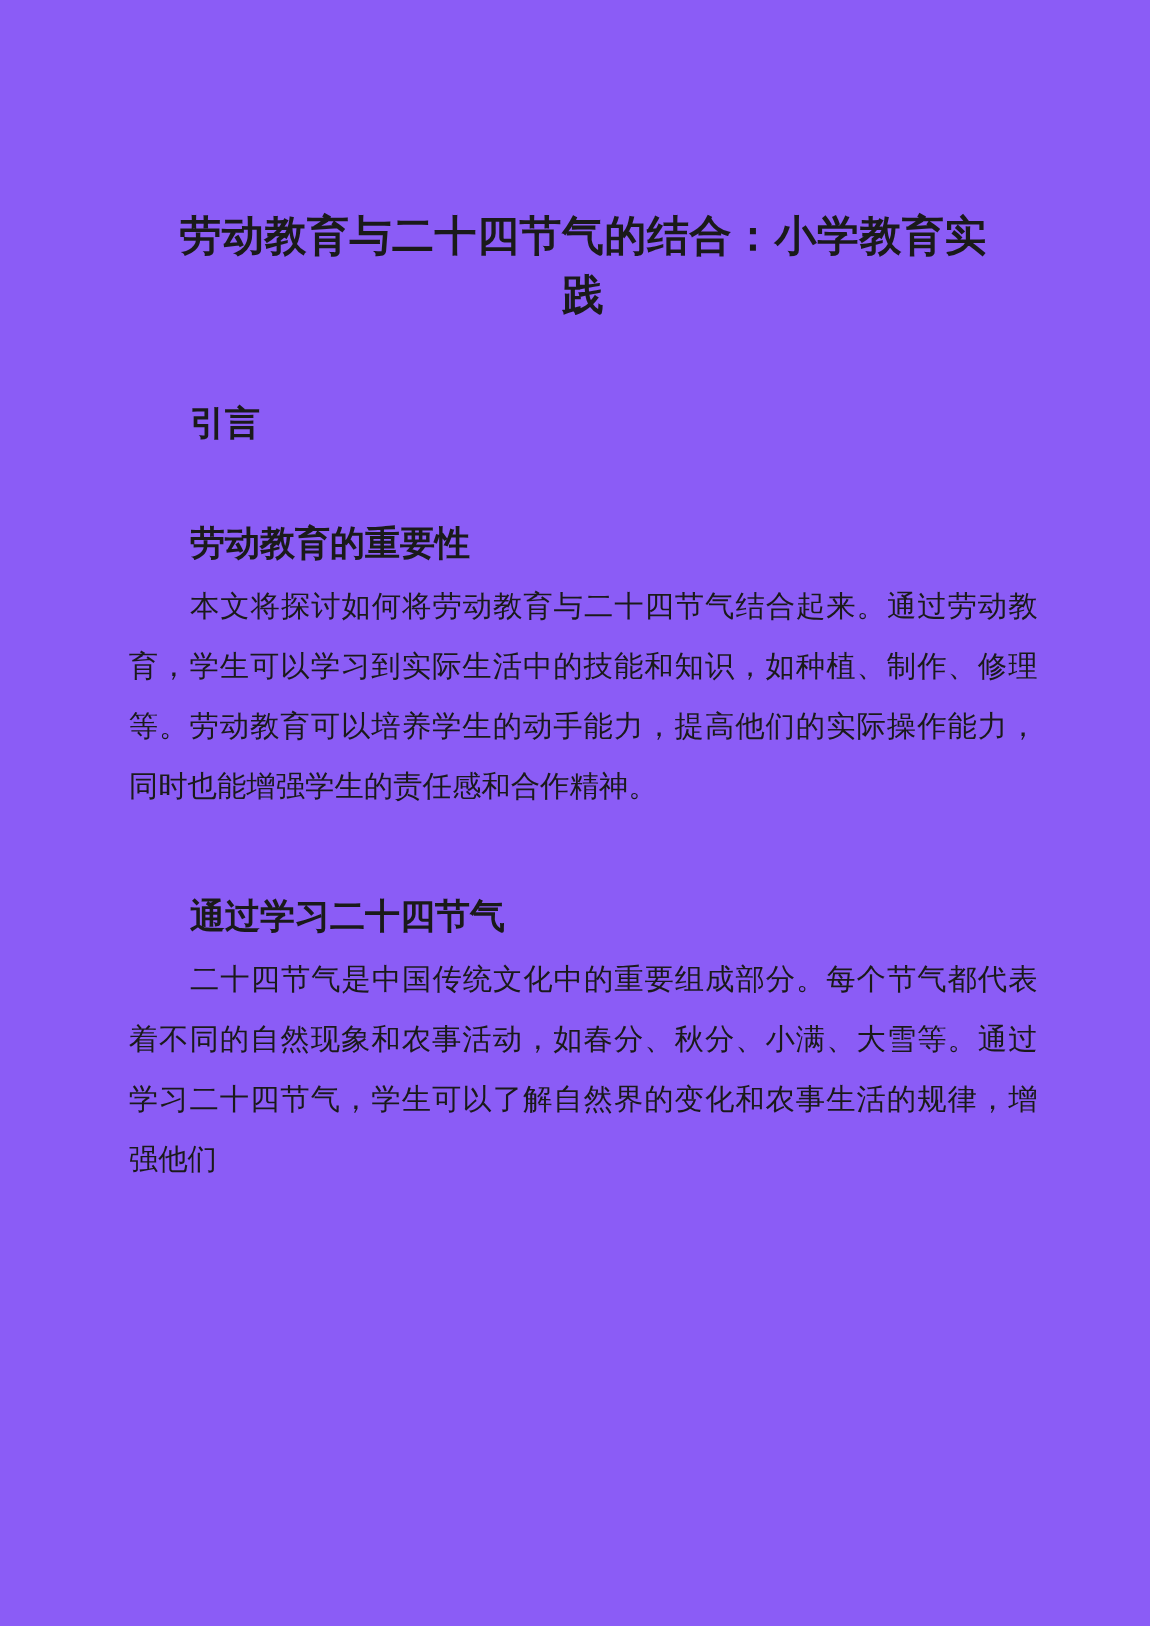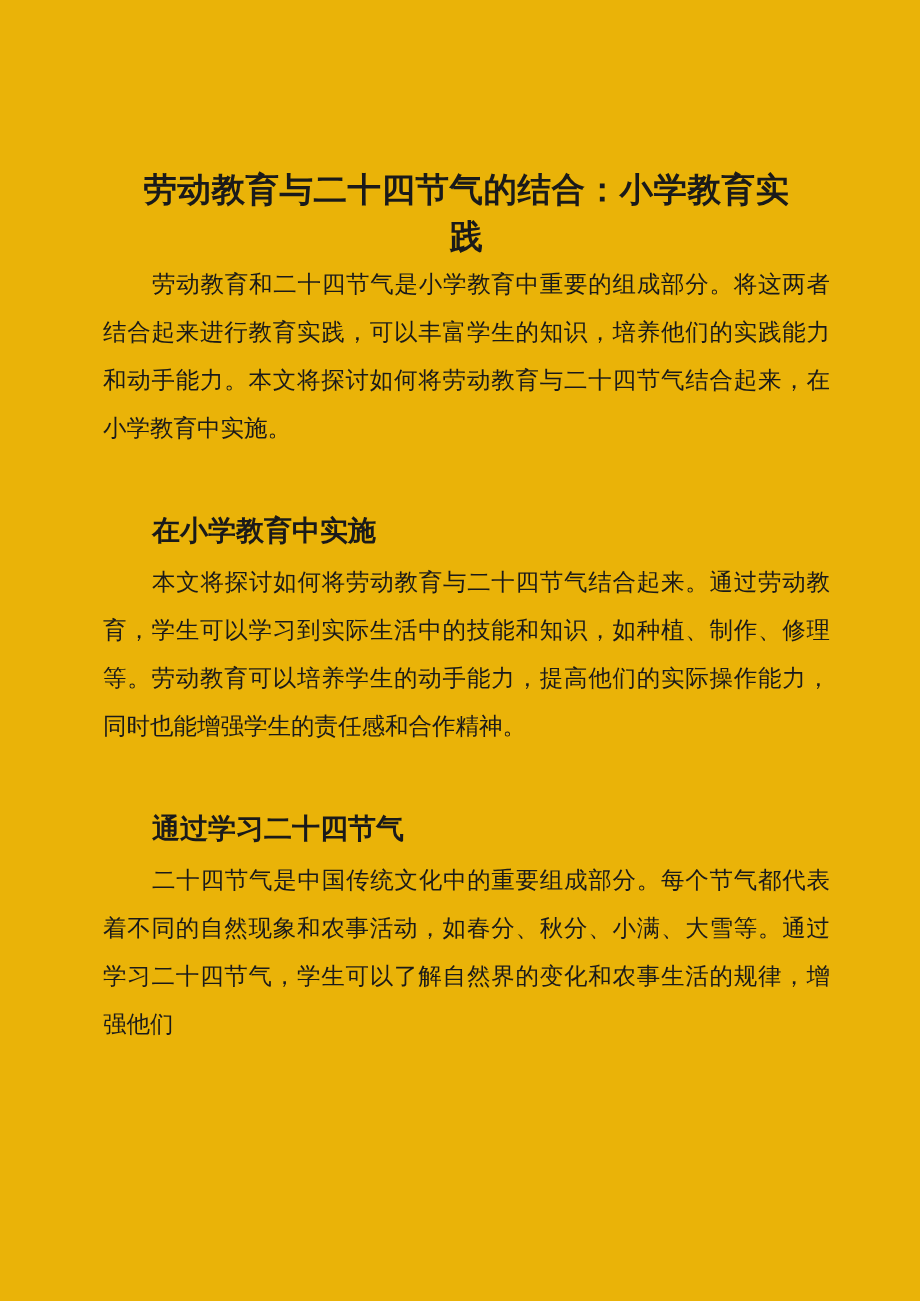--- a/index.html
+++ b/index.html
@@ -4,21 +4,21 @@
 <style>
   html, body {
     margin: 0;
     padding: 0;
     background: #ffffff;
   }
   .page {
     position: relative;
     width: 920px;
     height: 1301px;
-    background: #eab308;
+    background: #8b5cf6;
     overflow: hidden;
     box-sizing: border-box;
   }
   .content {
     margin-left: 103px;
     width: 727px;
   }
   .doc-title {
     margin: 166px 0 0 0;
     text-align: center;
@@ -56,22 +56,22 @@
 <body>
 
 <div class="page">
   <div class="content">
 
     <h1 class="doc-title">
       <span class="title-line">劳动教育与二十四节气的结合：小学教育实</span>
       <span class="title-line">践</span>
     </h1>
 
-    <p class="body-para">劳动教育和二十四节气是小学教育中重要的组成部分。将这两者结合起来进行教育实践，可以丰富学生的知识，培养他们的实践能力和动手能力。本文将探讨如何将劳动教育与二十四节气结合起来，在小学教育中实施。</p>
+    <h2 class="section-heading">引言</h2>
 
-    <h2 class="section-heading">在小学教育中实施</h2>
+    <h2 class="section-heading">劳动教育的重要性</h2>
     <p class="body-para">本文将探讨如何将劳动教育与二十四节气结合起来。通过劳动教育，学生可以学习到实际生活中的技能和知识，如种植、制作、修理等。劳动教育可以培养学生的动手能力，提高他们的实际操作能力，同时也能增强学生的责任感和合作精神。</p>
 
     <h2 class="section-heading">通过学习二十四节气</h2>
     <p class="body-para">二十四节气是中国传统文化中的重要组成部分。每个节气都代表着不同的自然现象和农事活动，如春分、秋分、小满、大雪等。通过学习二十四节气，学生可以了解自然界的变化和农事生活的规律，增强他们</p>
 
   </div>
 </div>
 
 </body></html>

